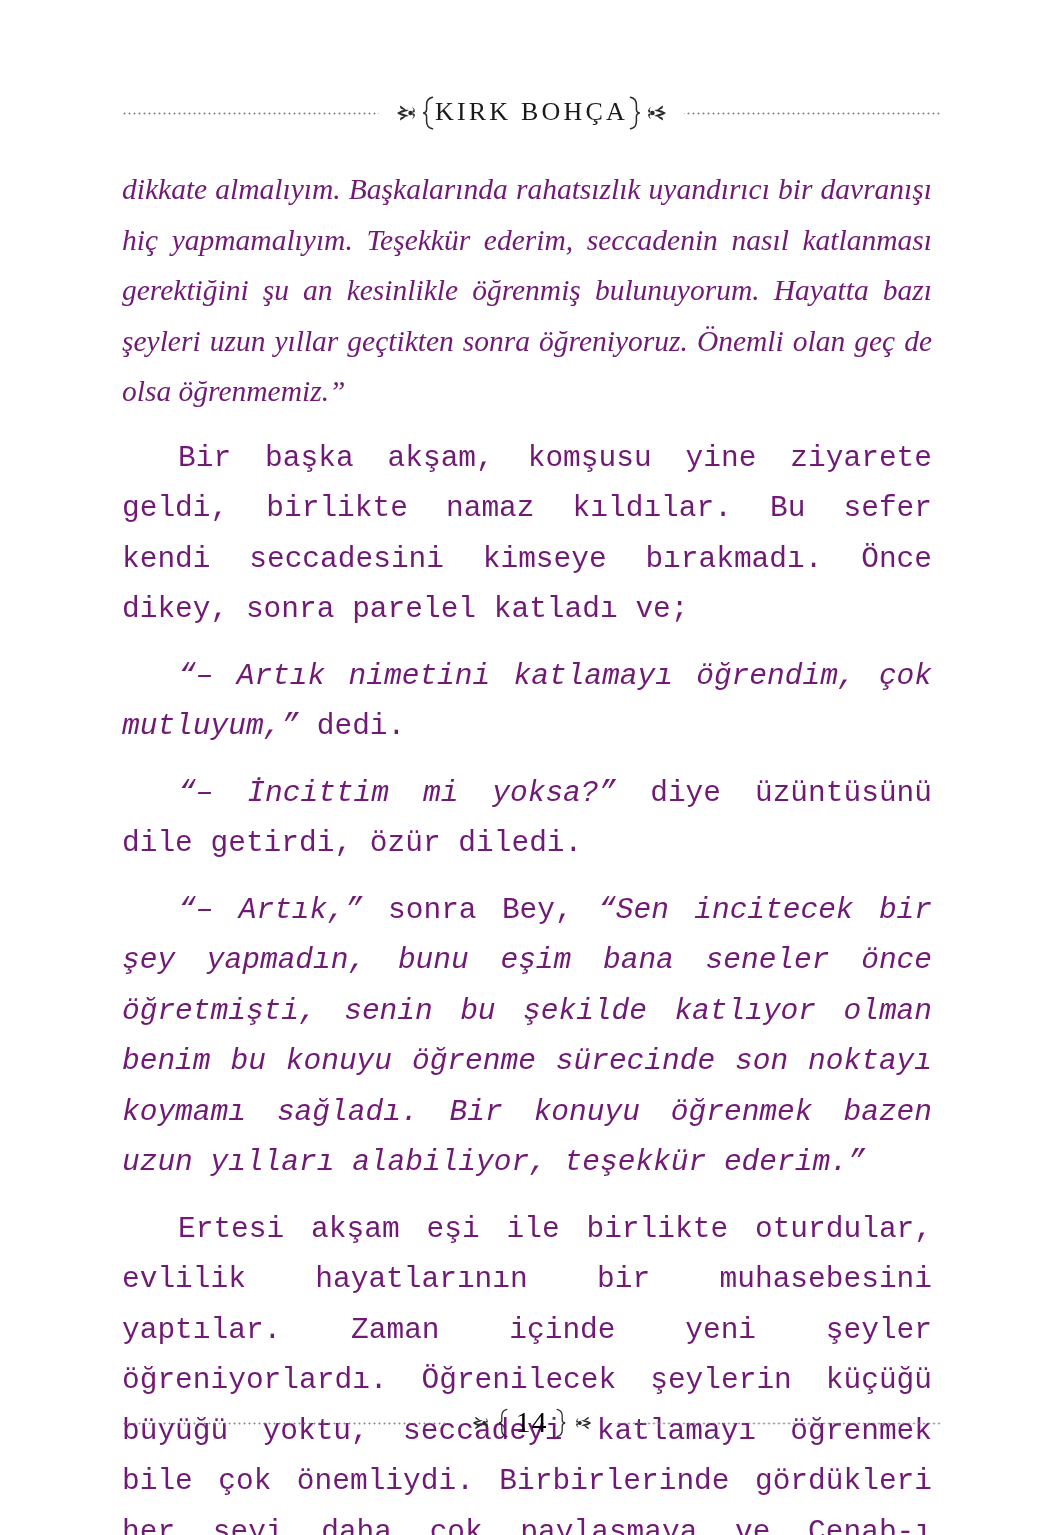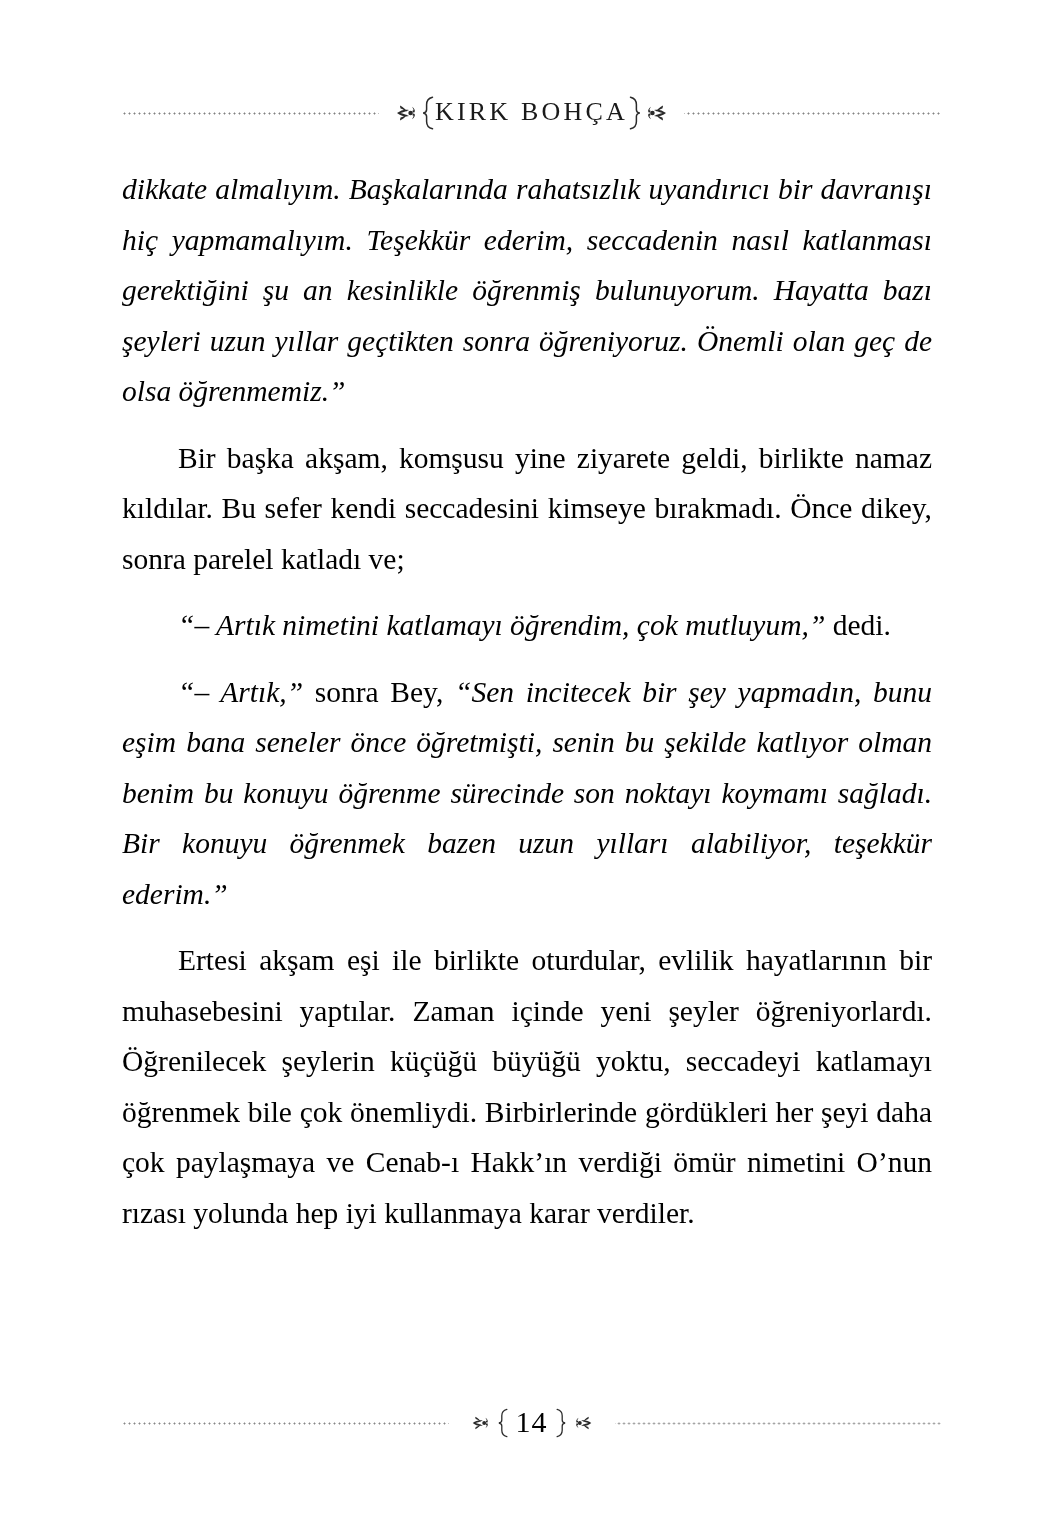--- a/index.html
+++ b/index.html
@@ -76,25 +76,25 @@
     width: 810px;
   }
   p.para {
     margin: 0 0 0 0;
     font-size: 29.5px;
     line-height: 50.5px;
     text-align: justify;
     text-justify: inter-word;
     hyphens: manual;
     -webkit-hyphens: manual;
-    color: #000000;
+    color: #701a75;
   }
   p.para.roman { font-style: normal; }
   p.para.italic { font-style: italic; }
-  p.para.indent { text-indent: 56px; }
+  p.para.indent { text-indent: 56px; font-family: Liberation Mono, monospace; }
   p.para.noindent { text-indent: 0; }
   p.para + p.para { margin-top: 16px; }
 
   
   p.para { text-align-last: left; }
 
   .roman-inline { font-style: normal; }
   .italic-inline { font-style: italic; }
 
   
@@ -180,20 +180,23 @@
 
     <p class="para roman indent">
       <span>Bir başka akşam, komşusu yine ziyarete geldi, birlikte namaz kıldılar. Bu sefer kendi seccadesini kimseye bırakmadı. Önce dikey, sonra parelel katladı ve;</span>
     </p>
 
     <p class="para italic indent">
       <span class="italic-inline">“– Artık nimetini katlamayı öğrendim, çok mutluyum,”</span><span class="roman-inline"> dedi.</span>
     </p>
 
 
+    <p class="para italic indent">
+      <span class="italic-inline">“– İncittim mi yoksa?”</span><span class="roman-inline"> diye üzüntüsünü dile getirdi, özür diledi.</span>
+    </p>
 
     <p class="para italic indent">
       <span class="italic-inline">“– Artık,”</span><span class="roman-inline"> sonra Bey, </span><span class="italic-inline">“Sen incitecek bir şey yapmadın, bunu eşim bana seneler önce öğretmişti, senin bu şekilde katlıyor olman benim bu konuyu öğrenme sürecinde son noktayı koymamı sağladı. Bir konuyu öğrenmek bazen uzun yılları alabiliyor, teşekkür ederim.”</span>
     </p>
 
 
     <p class="para roman indent">
       <span>Ertesi akşam eşi ile birlikte oturdular, evlilik hayatlarının bir muhasebesini yaptılar. Zaman içinde yeni şeyler öğreniyorlardı. Öğrenilecek şeylerin küçüğü büyüğü yoktu, seccadeyi katlamayı öğrenmek bile çok önemliydi. Birbirlerinde gördükleri her şeyi daha çok paylaşmaya ve Cenab-ı Hakk’ın verdiği ömür nimetini O’nun rızası yolunda hep iyi kullanmaya karar verdiler.</span>
     </p>
 

